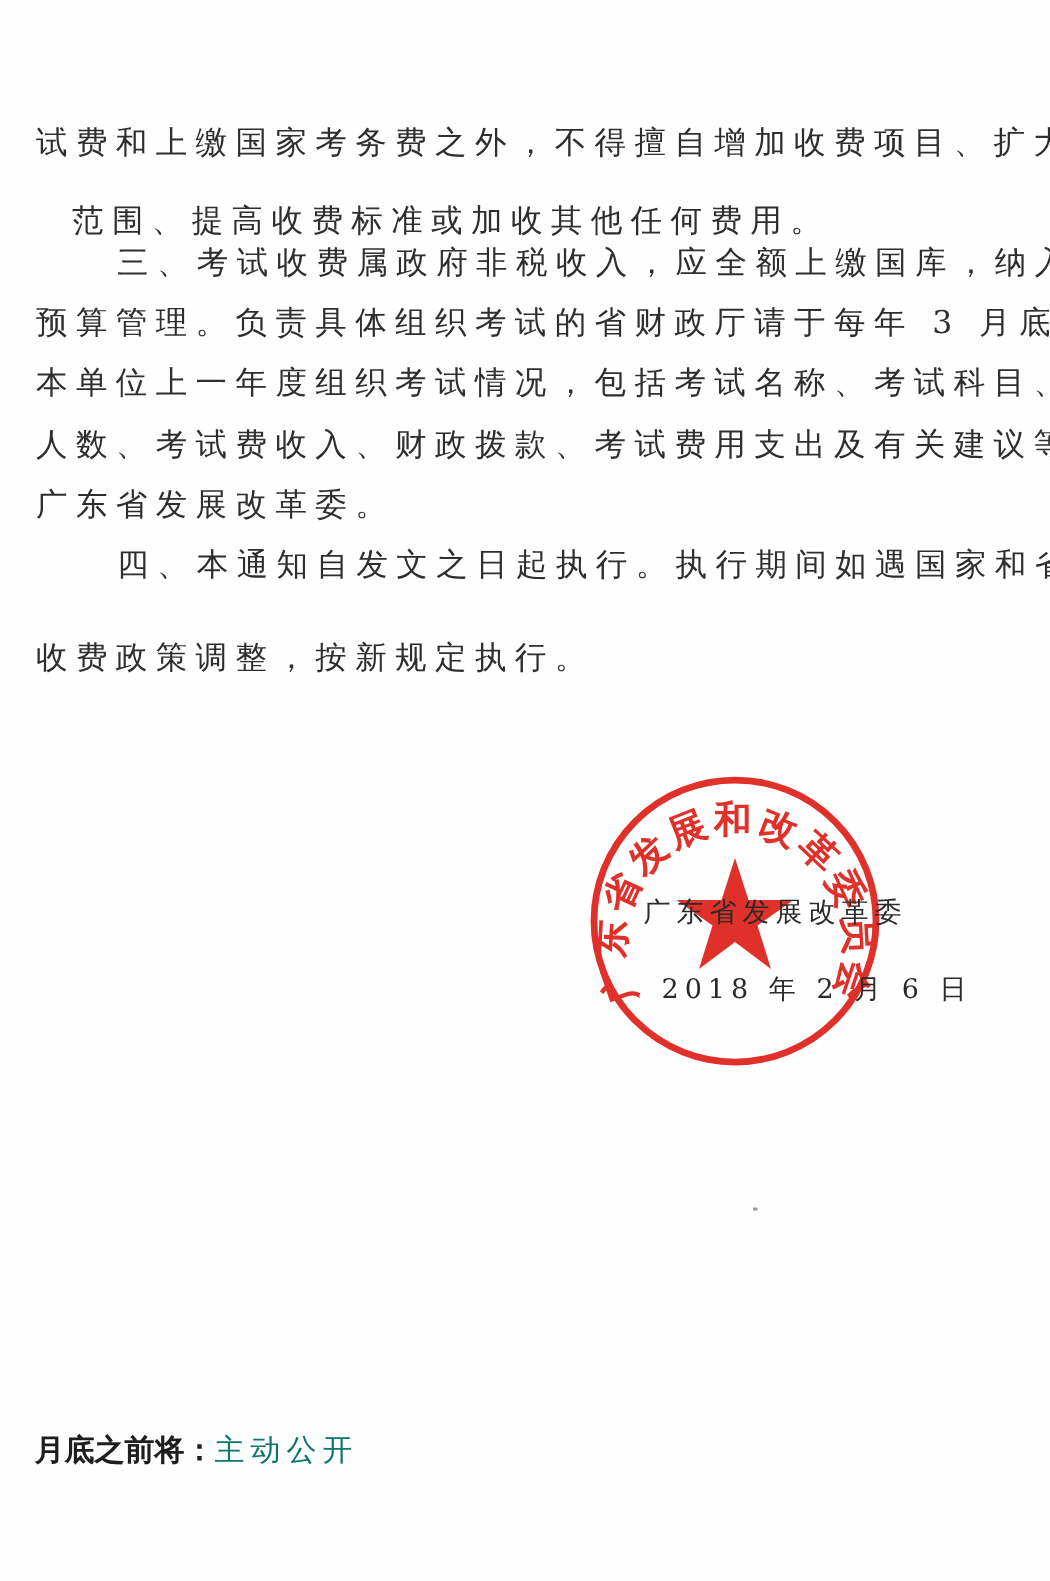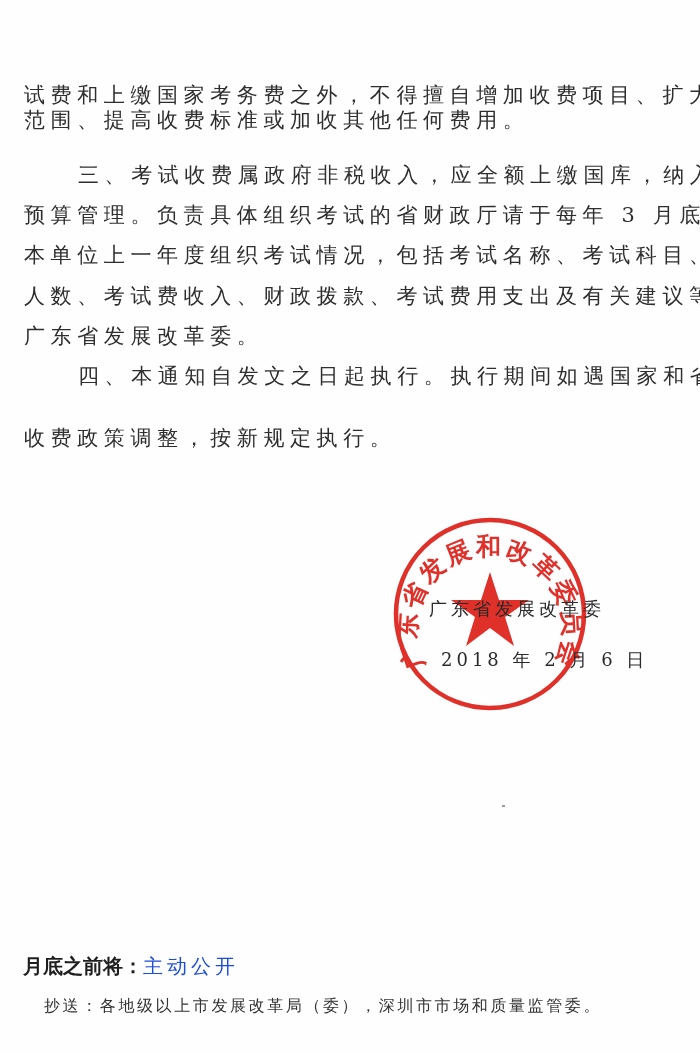--- a/index.html
+++ b/index.html
@@ -63,40 +63,40 @@
       line-height: 28px;
       white-space: nowrap;
       font-family: "DejaVu Sans", "Liberation Sans", sans-serif;
       color: #1e1e1e;
     }
     .disclosure .label { font-weight: bold; }
     .disclosure .value {
       font-family: "DejaVu Serif", "Liberation Serif", serif;
       letter-spacing: 4px;
       font-weight: normal;
-      color: #1d4ed8;
+      color: #0f766e;
     }
     .cc {
       position: absolute;
       left: 44px;
       top: 994px;
       font-size: 16px;
       letter-spacing: 2.6px;
       line-height: 24px;
       white-space: nowrap;
       color: #333;
     }
   </style>
 </head>
 <body>
 
 <div class="page">
 
   <div class="line" style="top:81px;">试费和上缴国家考务费之外，不得擅自增加收费项目、扩大收费</div>
-  <div class="line" style="top:106px;">范围、提高收费标准或加收其他任何费用。</div>
+  <div class="line" style="top:133px;margin-left:24px;">范围、提高收费标准或加收其他任何费用。</div>
 
   <div class="line indent" style="top:161px;">三、考试收费属政府非税收入，应全额上缴国库，纳入财政</div>
   <div class="line" style="top:201px;">预算管理。负责具体组织考试的省财政厅请于每年 3 月底之前将</div>
   <div class="line" style="top:241px;">本单位上一年度组织考试情况，包括考试名称、考试科目、考生</div>
   <div class="line" style="top:282px;">人数、考试费收入、财政拨款、考试费用支出及有关建议等书面</div>
   <div class="line" style="top:322px;">广东省发展改革委。</div>
 
   <div class="line indent" style="top:362px;">四、本通知自发文之日起执行。执行期间如遇国家和省相关</div>
   <div class="line" style="top:424px;">收费政策调整，按新规定执行。</div>
 
@@ -113,14 +113,13 @@
 
   <div class="signature" style="left:405px; top:595px;">广东省发展改革委</div>
   <div class="signature" style="left:417px; top:646px;">2018 年 2 月 6 日</div>
 
   <div class="dot-mark"></div>
 
   <div class="disclosure">
     <span class="label">月底之前将：</span><span class="value">主动公开</span>
   </div>
 
-  <div class="cc">抄送：各地级以上市发展改革局（委），深圳市市场和质量监管委。</div>
 </div>
 
 </body></html>

